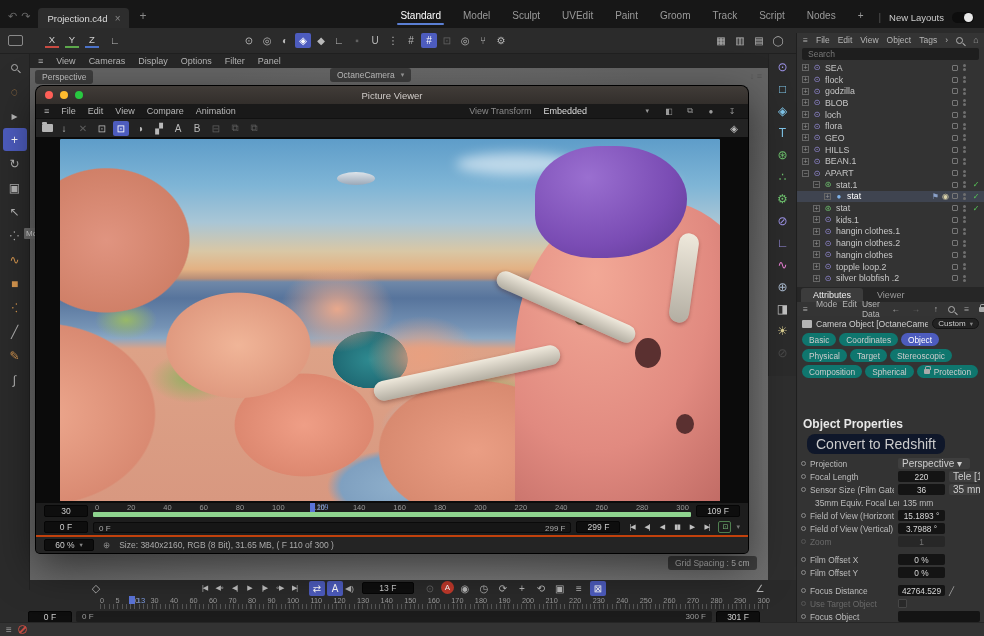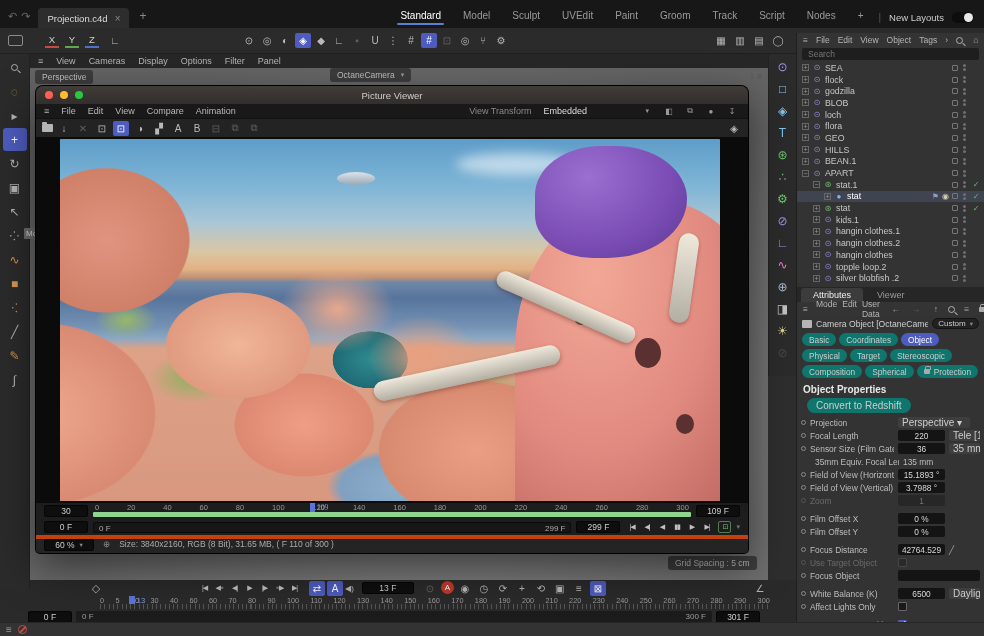--- a/index.html
+++ b/index.html
@@ -49,21 +49,21 @@
   .fld{background:#0e0e0e;border:1px solid #060606;border-radius:2px;height:12px;min-width:44px;display:flex;align-items:center;justify-content:center;color:#cfcfcf;font-size:8.5px;padding:0 4px;}
   .pv-ruler{flex:1;height:100%;position:relative;}
   .pv-ruler-labels{position:absolute;left:2px;right:2px;top:0;display:flex;justify-content:space-between;font-size:7.5px;color:#9a9a9a;}
   .pv-green{position:absolute;left:0;right:0;bottom:2px;height:5px;background:#8fd48f;border-radius:1px;}
   .pv-marker{position:absolute;top:0;width:5px;height:9px;background:#5b74d8;}
   .pv-marker-label{position:absolute;top:0;font-size:7.5px;color:#7f9fe8;}
   .pv-slider{flex:1;height:11px;background:#161616;border:1px solid #0a0a0a;border-radius:2px;position:relative;font-size:8px;color:#aaa;}
   .pv-slider span{position:absolute;top:1px;}
   .transport{display:flex;gap:2px;}
   .tr-btn{min-width:13px;height:12px;display:flex;align-items:center;justify-content:center;color:#c0c0c0;font-size:7px;letter-spacing:-1px;}
-  .pv-status{height:18px;background:#242424;border-top:4px solid #c2410c;display:flex;gap:9px;padding:0 8px;flex:0 0 auto;color:#ababab;font-size:8.5px;}
+  .pv-status{height:18px;background:#242424;border-top:2px solid #c2410c;display:flex;align-items:center;gap:9px;padding:0 8px;flex:0 0 auto;color:#ababab;font-size:8.5px;}
   
   .ri{position:absolute;left:24px;right:28px;top:2px;bottom:2px;overflow:hidden;border-radius:1px;background:linear-gradient(180deg,#5e9dc9 0%,#7fb5d6 13%,#a9c6d6 23%,#d9c7a5 31%,#e3b183 36%,#b98f78 38.5%,#6f88a8 39.5%,#57749c 44%,#7593b5 52%,#8aa8c4 55%,#dda287 58%,#d89880 100%);}
   .ri>div{position:absolute;}
   .ri-art{left:0;top:0;right:0;bottom:0;background:
     radial-gradient(150px 130px at 7% 28%,#e09480 0%,#d08068 55%,rgba(0,0,0,0) 56%),
     radial-gradient(190px 150px at -3% 76%,#eda88e 0%,#d98a72 60%,rgba(0,0,0,0) 61%),
     radial-gradient(130px 95px at 27% 57%,#f0b598 0%,#e09a80 55%,rgba(0,0,0,0) 56%),
     radial-gradient(95px 72px at 42% 47%,#e8a88c 0%,rgba(0,0,0,0) 60%),
     radial-gradient(115px 85px at 37% 79%,#ef9e86 0%,#dd8870 60%,rgba(0,0,0,0) 61%),
     radial-gradient(85px 62px at 55% 60%,#e8a080 0%,rgba(0,0,0,0) 65%),
@@ -101,22 +101,22 @@
   .lay{width:6px;height:6px;border:1px solid #777;border-radius:1px;flex:0 0 auto;}
   .dots{display:flex;flex-direction:column;gap:1px;flex:0 0 auto;margin:0 2px;}
   .dots i{width:3px;height:3px;border-radius:50%;background:#6f6f6f;}
   .chk{color:#57c957;font-size:8px;width:10px;text-align:center;flex:0 0 auto;}
   
   .attr-obj{height:15px;display:flex;align-items:center;gap:4px;padding:0 5px;color:#d0d0d0;flex:0 0 auto;}
   .combo{background:#222;border:1px solid #141414;border-radius:6px;padding:0 5px;height:11px;display:flex;align-items:center;gap:4px;color:#ccc;font-size:8px;}
   .chips{display:flex;flex-wrap:wrap;gap:3px;padding:2px 5px;flex:0 0 auto;}
   .chip{background:#0f766e;border-radius:7px;padding:1.5px 7px;color:#ccc;font-size:8.3px;display:flex;align-items:center;gap:3px;}
   .chip.active{background:#4d5cbe;color:#fff;}
-  .attr-sec{padding:4px 6px 2px;color:#e8e8e8;font-weight:bold;font-size:10px;flex:0 0 auto;}
-  .btn-pill{margin:1px 0 3px 10px;background:#0f766e;border-radius:8px;padding:2px 9px;color:#ccc;font-size:10px;align-self:flex-start;flex:0 0 auto;}
+  .attr-sec{padding:4px 6px 2px;color:#e8e8e8;font-weight:bold;font-size:12px;flex:0 0 auto;margin-top:33px;}
+  .btn-pill{margin:1px 0 3px 10px;background:#0f172a;border-radius:8px;padding:2px 9px;color:#ccc;font-size:14px;align-self:flex-start;flex:0 0 auto;}
   .arow{height:13px;display:flex;align-items:center;gap:4px;padding:0 4px;flex:0 0 auto;font-size:8.4px;color:#bdbdbd;}
   .arow .pdot{width:5px;height:5px;border:1px solid #8a8a8a;border-radius:50%;flex:0 0 auto;}
   .arow .albl{width:84px;overflow:hidden;white-space:nowrap;flex:0 0 auto;}
   .afld{background:#141414;border-radius:2px;height:11px;min-width:47px;display:flex;align-items:center;justify-content:center;color:#d8d8d8;font-size:8.3px;padding:0 3px;}
   .acombo{background:#3e3e3e;border-radius:2px;height:11px;display:flex;align-items:center;padding:0 4px;color:#ccc;font-size:10px;white-space:nowrap;overflow:hidden;}
   .cb{width:9px;height:9px;border:1px solid #666;border-radius:1px;background:#1a1a1a;}
   .cb.on{background:#4d5cbe;border-color:#4d5cbe;position:relative;}
   .cb.on:after{content:"✓";position:absolute;left:1px;top:-2px;color:#fff;font-size:8px;}
   .agap{height:5px;flex:0 0 auto;}
   

